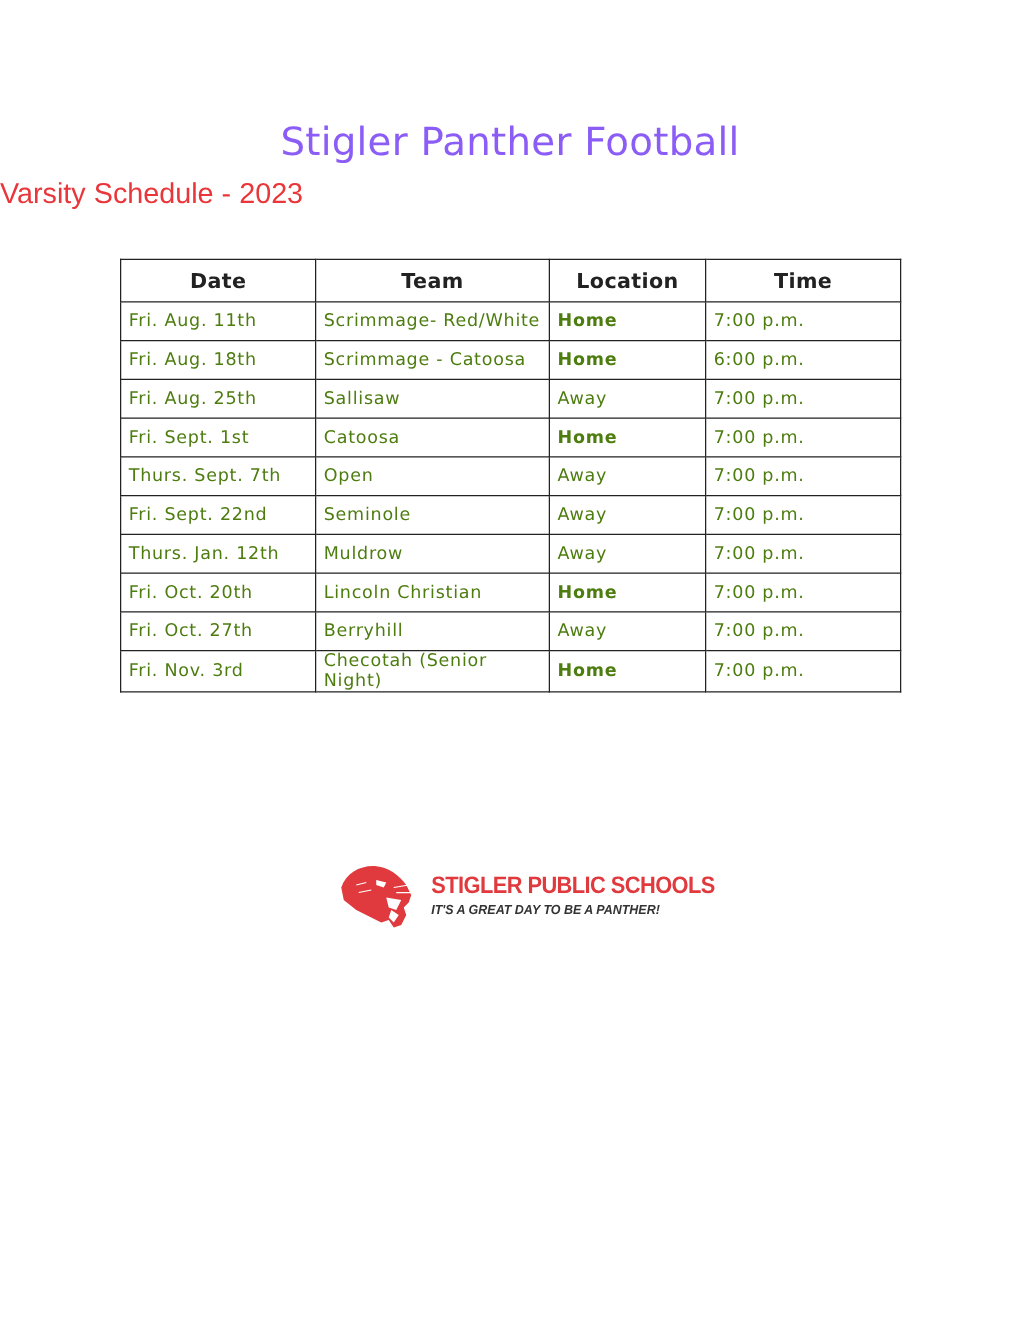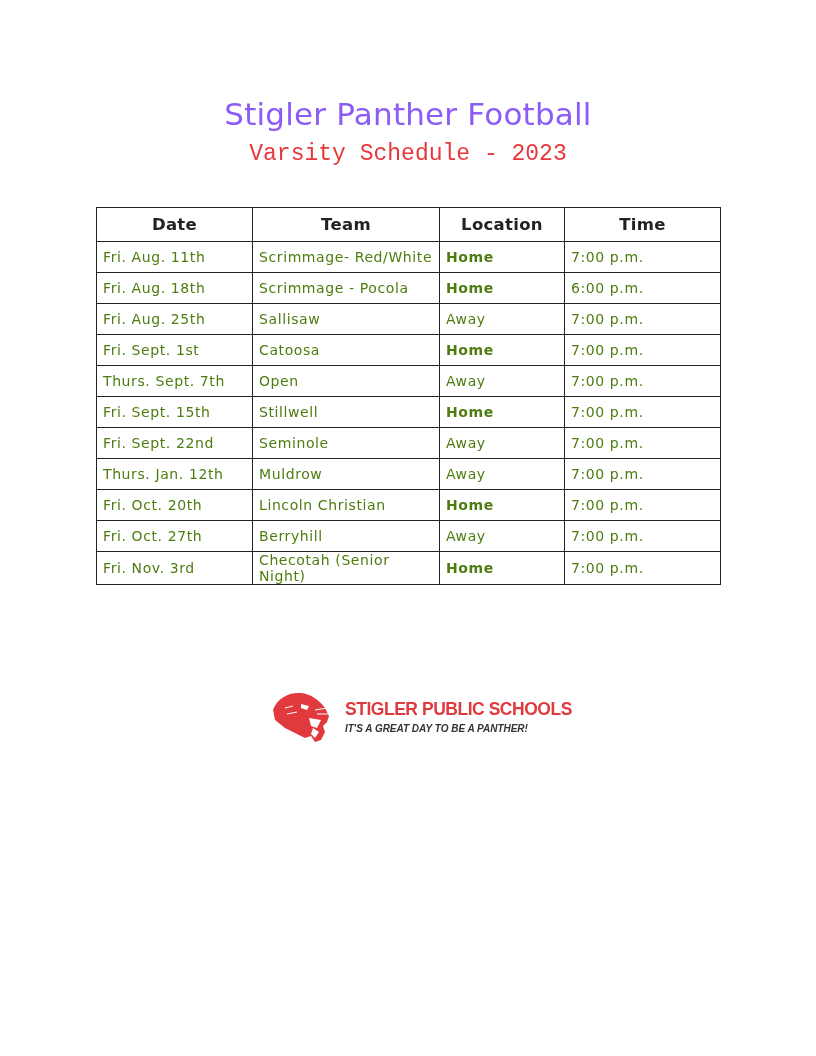--- a/index.html
+++ b/index.html
@@ -1,18 +1,18 @@
 <!DOCTYPE html>
 <html><head>
 <meta charset="utf-8">
 <style>
   html, body { margin: 0; padding: 0; background: #ffffff; }
   body { width: 816px; height: 1056px; position: relative; overflow: hidden; font-family: "DejaVu Sans", sans-serif; }
   .title { position: absolute; left: 0; width: 816px; top: 96px; text-align: center; color: #8b5cf6; font-size: 31px; font-family: "DejaVu Sans", sans-serif; letter-spacing: 0.2px; }
-  .subtitle { position: absolute; left: 0; width: 816px; top: 141px; text-align: center; color: #e8363a; font-size: 23px; font-family: Liberation Mono, monospace; }
+  .subtitle { position: absolute; left: 0; width: 816px; top: 141px; color: #e8363a; font-size: 23px; font-family: Liberation Sans, sans-serif; }
   table.sched { position: absolute; left: 96px; top: 207px; border-collapse: collapse; width: 625px; }
   table.sched th, table.sched td { border: 1px solid #222; padding: 0 0 0 6px; text-align: left; height: 30px; font-size: 14px; color: #4d7c0f; letter-spacing: 0.6px; }
   table.sched th { height: 33px; text-align: center; padding: 0; font-weight: bold; font-size: 16.5px; color: #222; letter-spacing: 0.3px; }
   .c-date { width: 150px; } .c-team { width: 180px; } .c-loc { width: 120px; } .c-time { width: 150px; }
   td.home { font-weight: bold; color: #222; margin-left: 32px; }
   .logo { position: absolute; left: 271px; top: 688px; width: 280px; height: 56px; }
   .logo .cat { position: absolute; left: 0; top: 0; width: 60px; height: 56px; }
   .logo .name { position: absolute; left: 74px; top: 10px; color: #e03a3e; font-weight: bold; font-size: 19px; letter-spacing: -0.5px; font-family: "Liberation Sans", sans-serif; transform: scaleX(0.92); transform-origin: left; white-space: nowrap; }
   .logo .tag { position: absolute; left: 74px; top: 34px; color: #333; font-weight: bold; font-style: italic; font-size: 10.5px; font-family: "Liberation Sans", sans-serif; white-space: nowrap; transform: scaleX(0.95); transform-origin: left; }
 </style>
@@ -33,46 +33,40 @@
   </thead>
   <tbody id="rows">
       <tr>
         <td>Fri. Aug. 11th</td>
         <td>Scrimmage- Red/White</td>
         <td class="home">Home</td>
         <td>7:00 p.m.</td>
       </tr>
       <tr>
         <td>Fri. Aug. 18th</td>
-        <td>Scrimmage - Pocola</td>
+        <td>Scrimmage - Catoosa</td>
         <td class="home">Home</td>
         <td>6:00 p.m.</td>
       </tr>
       <tr>
         <td>Fri. Aug. 25th</td>
         <td>Sallisaw</td>
         <td>Away</td>
         <td>7:00 p.m.</td>
       </tr>
       <tr>
         <td>Fri. Sept. 1st</td>
         <td>Catoosa</td>
         <td class="home">Home</td>
         <td>7:00 p.m.</td>
       </tr>
       <tr>
         <td>Thurs. Sept. 7th</td>
         <td>Open</td>
         <td>Away</td>
-        <td>7:00 p.m.</td>
-      </tr>
-      <tr>
-        <td>Fri. Sept. 15th</td>
-        <td>Stillwell</td>
-        <td class="home">Home</td>
         <td>7:00 p.m.</td>
       </tr>
       <tr>
         <td>Fri. Sept. 22nd</td>
         <td>Seminole</td>
         <td>Away</td>
         <td>7:00 p.m.</td>
       </tr>
       <tr>
         <td>Thurs. Jan. 12th</td>

